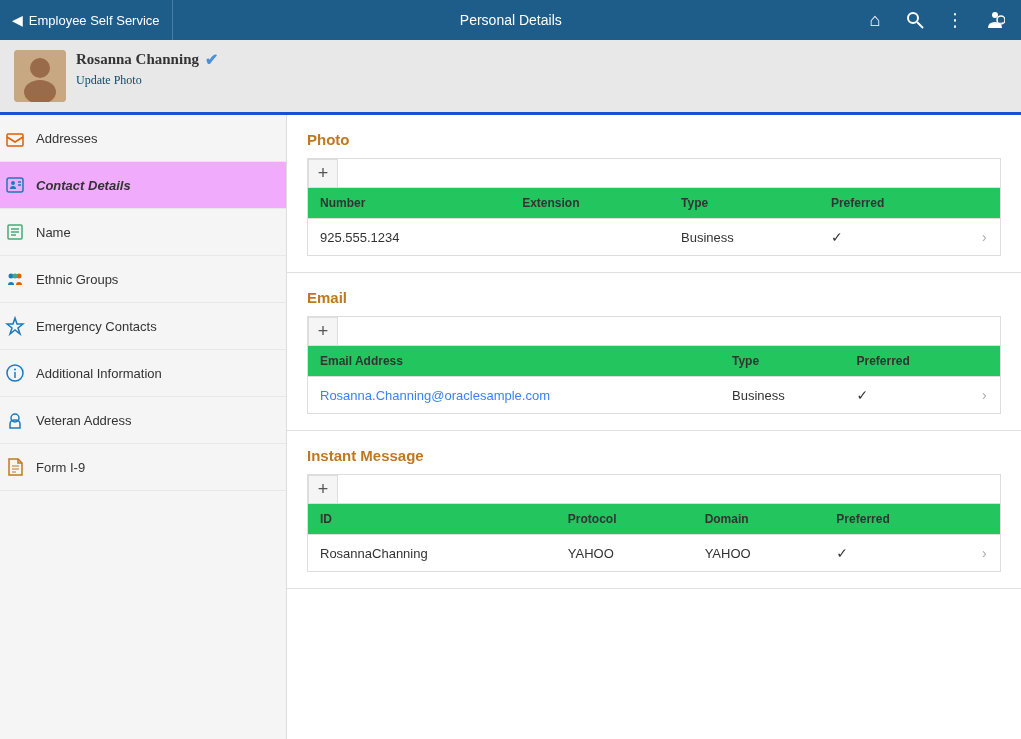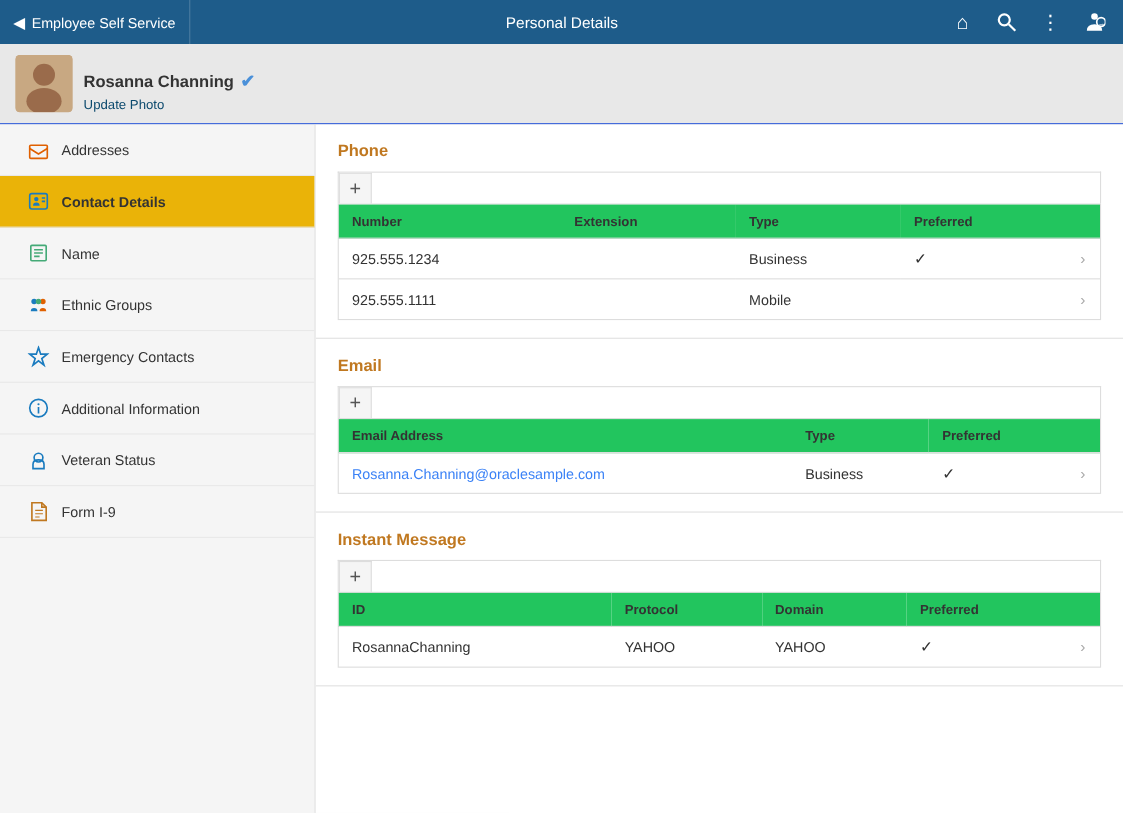--- a/index.html
+++ b/index.html
@@ -49,23 +49,24 @@
       border-radius: 4px;
       color: white;
       font-size: 18px;
     }
 
     
     .user-area {
       background: #e8e8e8;
       padding: 10px 14px;
       display: flex;
-      align-items: flex-end;
+      align-items: flex-start;
       gap: 10px;
-      border-bottom: 1px solid #1d4ed8;
+      border-bottom: 3px solid #1d4ed8;
+      font-family: Liberation Serif, serif;
     }
     .user-avatar {
       width: 52px;
       height: 52px;
       border-radius: 4px;
       background: #c8a882;
       overflow: hidden;
       flex-shrink: 0;
       display: flex;
       align-items: center;
@@ -110,29 +111,30 @@
     .sidebar {
       width: 287px;
       flex-shrink: 0;
       background: #f5f5f5;
       border-right: 1px solid #ddd;
       overflow-y: auto;
     }
     .sidebar-item {
       display: flex;
       align-items: center;
-      padding: 12px 24px;
+      padding: 12px 4px;
       cursor: pointer;
       border-bottom: 1px solid #e8e8e8;
       color: #333;
       gap: 10px;
     }
     .sidebar-item.active {
-      background: #eab308;
+      background: #f0abfc;
       font-weight: bold;
+      font-style: italic;
     }
     .sidebar-icon {
       width: 22px;
       height: 22px;
       flex-shrink: 0;
       display: flex;
       align-items: center;
       justify-content: center;
     }
     .sidebar-label { font-size: 13px; }
@@ -326,42 +328,42 @@
     </div>
 
 
     <div class="sidebar-item">
       <div class="sidebar-icon">
         <svg width="20" height="20" viewBox="0 0 20 20">
           <circle cx="10" cy="8" r="4" fill="none" stroke="#1a7bbf" stroke-width="1.5"></circle>
           <path d="M5 14 Q5 10 10 10 Q15 10 15 14 L15 18 L5 18 Z" fill="none" stroke="#1a7bbf" stroke-width="1.5"></path>
         </svg>
       </div>
-      <span class="sidebar-label">Veteran Status</span>
+      <span class="sidebar-label">Veteran Address</span>
     </div>
 
     <div class="sidebar-item">
       <div class="sidebar-icon">
         <svg width="20" height="20" viewBox="0 0 20 20">
           <path d="M4 2 L13 2 L17 6 L17 18 L4 18 Z" fill="none" stroke="#c07820" stroke-width="1.5"></path>
           <path d="M13 2 L13 6 L17 6" fill="none" stroke="#c07820" stroke-width="1.5"></path>
           <line x1="7" y1="9" x2="14" y2="9" stroke="#c07820" stroke-width="1"></line>
           <line x1="7" y1="12" x2="14" y2="12" stroke="#c07820" stroke-width="1"></line>
           <line x1="7" y1="15" x2="11" y2="15" stroke="#c07820" stroke-width="1"></line>
         </svg>
       </div>
       <span class="sidebar-label">Form I-9</span>
     </div>
 
   </div>
 
   <div class="content">
 
     <div class="section">
-      <div class="section-title">Phone</div>
+      <div class="section-title">Photo</div>
       <div class="add-btn-wrapper">
         <div class="add-btn">+</div>
       </div>
       <div class="table-wrapper">
         <table class="data-table">
           <thead>
             <tr>
               <th>Number</th>
               <th>Extension</th>
               <th>Type</th>
@@ -370,27 +372,20 @@
             </tr>
           </thead>
           <tbody>
             <tr class="table-row">
               <td>925.555.1234</td>
               <td></td>
               <td>Business</td>
               <td><span class="check-mark">✓</span></td>
               <td><span class="chevron-right">›</span></td>
             </tr>
-            <tr class="table-row">
-              <td>925.555.1111</td>
-              <td></td>
-              <td>Mobile</td>
-              <td></td>
-              <td><span class="chevron-right">›</span></td>
-            </tr>
           </tbody>
         </table>
       </div>
     </div>
 
     <div class="section">
       <div class="section-title">Email</div>
       <div class="add-btn-wrapper">
         <div class="add-btn">+</div>
       </div>

